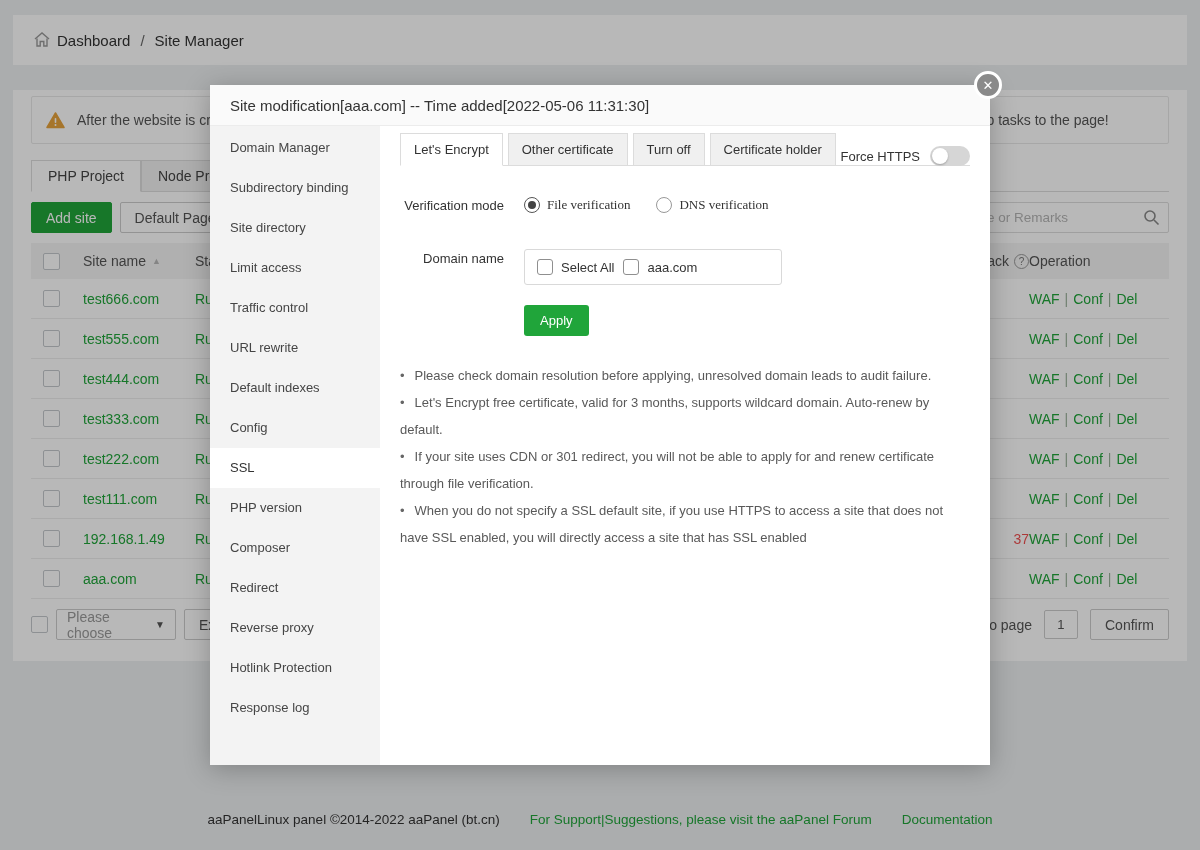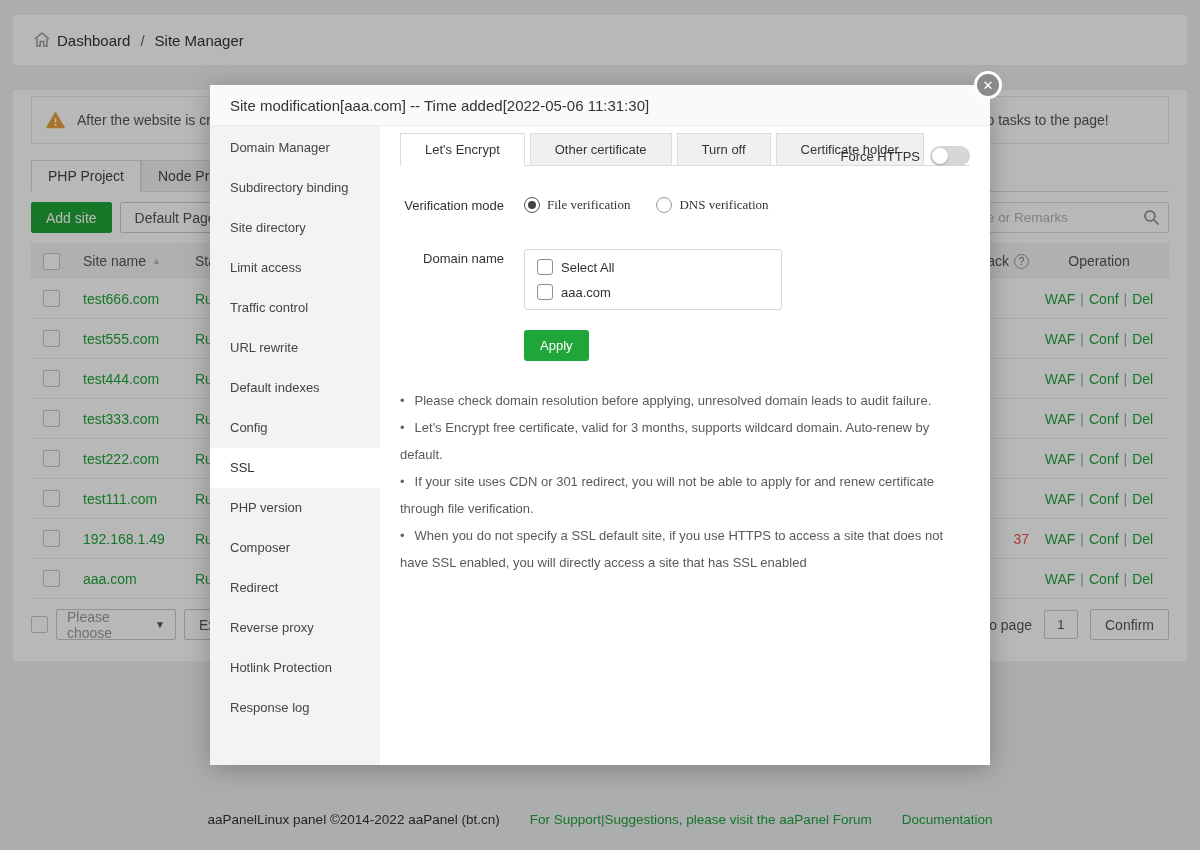--- a/index.html
+++ b/index.html
@@ -54,21 +54,21 @@
   
   .site-table{ margin-top:10px; font-size:14px; }
   .trow{ display:flex; align-items:center; height:40px; border-bottom:1px solid #ededed; }
   .thead{ height:36px; background:#f4f4f4; color:#555; border-bottom:none; }
   .cell{ display:flex; align-items:center; }
   .c-cb{ width:52px; padding-left:12px; }
   .c-name{ width:112px; }
   .c-status{ width:110px; }
   .c-fill{ flex:1; }
   .c-attack{ width:70px; justify-content:flex-end; white-space:nowrap; }
-  .c-op{ width:140px; justify-content:center; white-space:nowrap; }
+  .c-op{ width:140px; justify-content:flex-start; white-space:nowrap; }
   .cb{
     width:17px; height:17px; border:1px solid #c4c8cc; border-radius:2px;
     background:#fff; display:inline-block; cursor:pointer; flex:none;
   }
   .link{ color:#20a53a; cursor:pointer; }
   .status-txt{ color:#20a53a; }
   .attack-val{ color:#ef5050; }
   .op-sep{ color:#9ab09a; margin:0 5px; }
   .sort-caret{ font-size:9px; color:#b9b9b9; margin-left:6px; }
   .help-circ{
@@ -110,21 +110,21 @@
     height:41px; background:#fafafa; border-bottom:1px solid #ececec;
     display:flex; align-items:center; padding-left:20px; font-size:15px; color:#333;
   }
   .modal-body{ display:flex; height:639px; }
   .modal-side{ width:170px; background:#f3f3f3; padding-top:2px; flex:none; }
   .mitem{ height:40px; line-height:40px; padding-left:20px; font-size:13px; color:#454545; cursor:pointer; white-space:nowrap; }
   .mitem.active{ background:#fff; color:#333; }
   .modal-content{ flex:1; padding:7px 20px 0 20px; position:relative; background:#fff; }
   .stabs{ display:flex; align-items:flex-end; border-bottom:1px solid #dcdcdc; }
   .stab{
-    font-size:13px; padding:8px 24px; border:1px solid #dcdcdc; background:#f0f0f0;
+    font-size:13px; padding:8px 13px; border:1px solid #dcdcdc; background:#f0f0f0;
     color:#333; margin-right:5px; margin-bottom:-1px; cursor:pointer; white-space:nowrap;
   }
   .stab.active{ background:#fff; border-bottom-color:#fff; }
   .force-https{ position:absolute; right:20px; top:20px; display:flex; align-items:center; gap:10px; }
   .force-https .flabel{ font-size:13px; color:#333; }
   .toggle{
     width:40px; height:20px; border-radius:10px; background:#d6d6d6;
     position:relative; cursor:pointer; flex:none;
   }
   .toggle .knob{
@@ -140,21 +140,21 @@
   .radio-item{ display:flex; align-items:center; gap:7px; cursor:pointer; }
   .radio{
     width:16px; height:16px; border-radius:50%; border:1px solid #999; background:#fff; flex:none;
     display:inline-flex; align-items:center; justify-content:center;
   }
   .radio.checked{ border-color:#555; }
   .radio.checked::after{ content:""; width:8px; height:8px; border-radius:50%; background:#444; }
   .rlabel{ font-size:13px; color:#333; }
   .domain-box{
     width:258px; border:1px solid #d9d9d9; border-radius:3px; padding:9px 12px;
-    display:flex; flex-direction:column; gap:9px;
+    display:flex; flex-direction:row; gap:9px;
   }
   .cb-item{ display:flex; align-items:center; gap:8px; cursor:pointer; }
   .cb-item .cb{ width:16px; height:16px; border-color:#8f8f8f; border-radius:3px; }
   .cb-item .clabel{ font-size:13px; color:#333; }
   .apply-row{ margin-top:20px; margin-left:124px; }
   .apply-btn{
     background:#20a53a; color:#fff; font-size:13px; padding:8px 16px; border:none;
     border-radius:3px; cursor:pointer; font-family:"Liberation Sans", sans-serif;
   }
   .notes{ margin-top:26px; list-style:none; font-size:13px; color:#595959; line-height:27px; padding-right:10px; }

